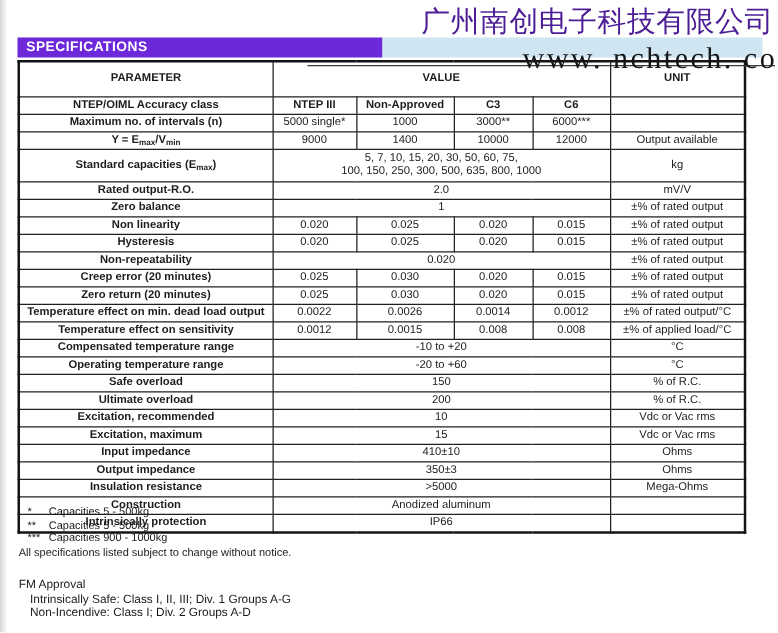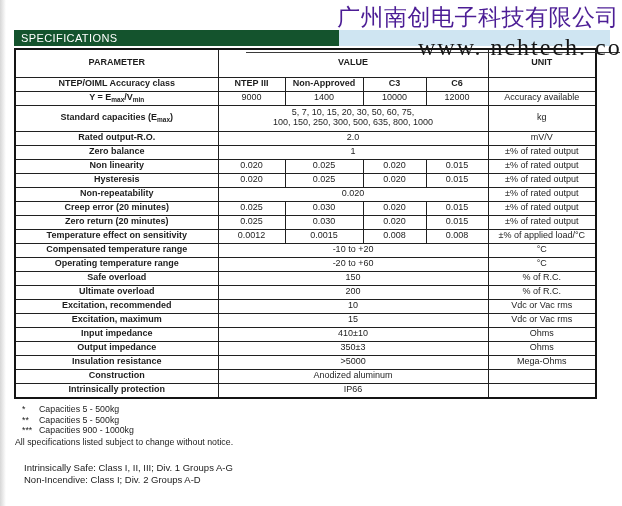--- a/index.html
+++ b/index.html
@@ -6,22 +6,22 @@
   body{
     width:622px;height:506px;position:relative;background:#ffffff;
     font-family:"Liberation Sans",sans-serif;color:#1b1b1b;overflow:hidden;
   }
   .scan-edge{position:absolute;left:0;top:0;width:6px;height:506px;
     background:linear-gradient(90deg,#c9c9c9,#ffffff);opacity:.75;}
   .wm-cn{position:absolute;left:337px;top:2px;white-space:nowrap;
     font-family:"Liberation Serif","DejaVu Serif",serif;font-weight:400;
     font-size:23px;letter-spacing:0.5px;color:#4c1d95;}
   .titlebar{position:absolute;left:14px;top:30px;width:596px;height:16px;display:flex;}
-  .titlebar .black{width:325px;background:#14532d;color:#ffffff;display:flex;align-items:center;
-    box-sizing:border-box;padding-left:7px;font-weight:normal;font-size:11px;letter-spacing:.4px;}
+  .titlebar .black{width:292px;background:#6d28d9;color:#ffffff;display:flex;align-items:center;
+    box-sizing:border-box;padding-left:7px;font-weight:bold;font-size:11px;letter-spacing:.4px;}
   .titlebar .blue{flex:1;background:#cfe5f2;}
   .scan-line{position:absolute;left:246px;top:52px;width:374px;height:1px;background:#3b3b3b;}
   .wm-www{position:absolute;left:382px;top:34px;white-space:nowrap;
     font-family:"Liberation Serif","DejaVu Serif",serif;font-weight:400;
     font-size:24px;letter-spacing:2px;color:#161616;margin-left:36px;}
   table.spec{position:absolute;left:14px;top:48px;border-collapse:collapse;
     border:2px solid #141414;table-layout:fixed;width:581px;}
   table.spec td{border:1px solid #202020;font-size:9px;line-height:1.08;
     padding:1px 2px;text-align:center;overflow:hidden;white-space:nowrap;
     height:11px;vertical-align:middle;color:#1d1d1d;}
@@ -68,26 +68,34 @@
   </tr>
   <tr>
     <td class="p">NTEP/OIML Accuracy class</td>
     <td class="b">NTEP III</td>
     <td class="b">Non-Approved</td>
     <td class="b">C3</td>
     <td class="b">C6</td>
     <td class="u"></td>
   </tr>
   <tr>
+    <td class="p">Maximum no. of intervals (n)</td>
+    <td>5000 single*</td>
+    <td>1000</td>
+    <td>3000**</td>
+    <td>6000***</td>
+    <td class="u"></td>
+  </tr>
+  <tr>
     <td class="p"><span>Y = E</span><sub>max</sub><span>/V</span><sub>min</sub></td>
     <td>9000</td>
     <td>1400</td>
     <td>10000</td>
     <td>12000</td>
-    <td class="u">Accuracy available</td>
+    <td class="u">Output available</td>
   </tr>
   <tr class="tall">
     <td class="p"><span>Standard capacities (E</span><sub>max</sub><span>)</span></td>
     <td colspan="4">
           <div>5, 7, 10, 15, 20, 30, 50, 60, 75,</div>
           <div>100, 150, 250, 300, 500, 635, 800, 1000</div>
         </td>
     <td class="u">kg</td>
   </tr>
   <tr>
@@ -129,20 +137,28 @@
     <td>0.015</td>
     <td class="u">±% of rated output</td>
   </tr>
   <tr>
     <td class="p">Zero return (20 minutes)</td>
     <td>0.025</td>
     <td>0.030</td>
     <td>0.020</td>
     <td>0.015</td>
     <td class="u">±% of rated output</td>
+  </tr>
+  <tr>
+    <td class="p">Temperature effect on min. dead load output</td>
+    <td>0.0022</td>
+    <td>0.0026</td>
+    <td>0.0014</td>
+    <td>0.0012</td>
+    <td class="u">±% of rated output/°C</td>
   </tr>
   <tr>
     <td class="p">Temperature effect on sensitivity</td>
     <td>0.0012</td>
     <td>0.0015</td>
     <td>0.008</td>
     <td>0.008</td>
     <td class="u">±% of applied load/°C</td>
   </tr>
   <tr>
@@ -217,15 +233,16 @@
   </div>
   <div class="fline">
     <span class="mk">***</span>
     <span>Capacities 900 - 1000kg</span>
   </div>
 </div>
 
 <div class="disclaimer">All specifications listed subject to change without notice.</div>
 
 <div class="fm">
+  <div>FM Approval</div>
   <div class="ind">Intrinsically Safe: Class I, II, III; Div. 1 Groups A-G</div>
   <div class="ind">Non-Incendive: Class I; Div. 2 Groups A-D</div>
 </div>
 
 </body></html>

